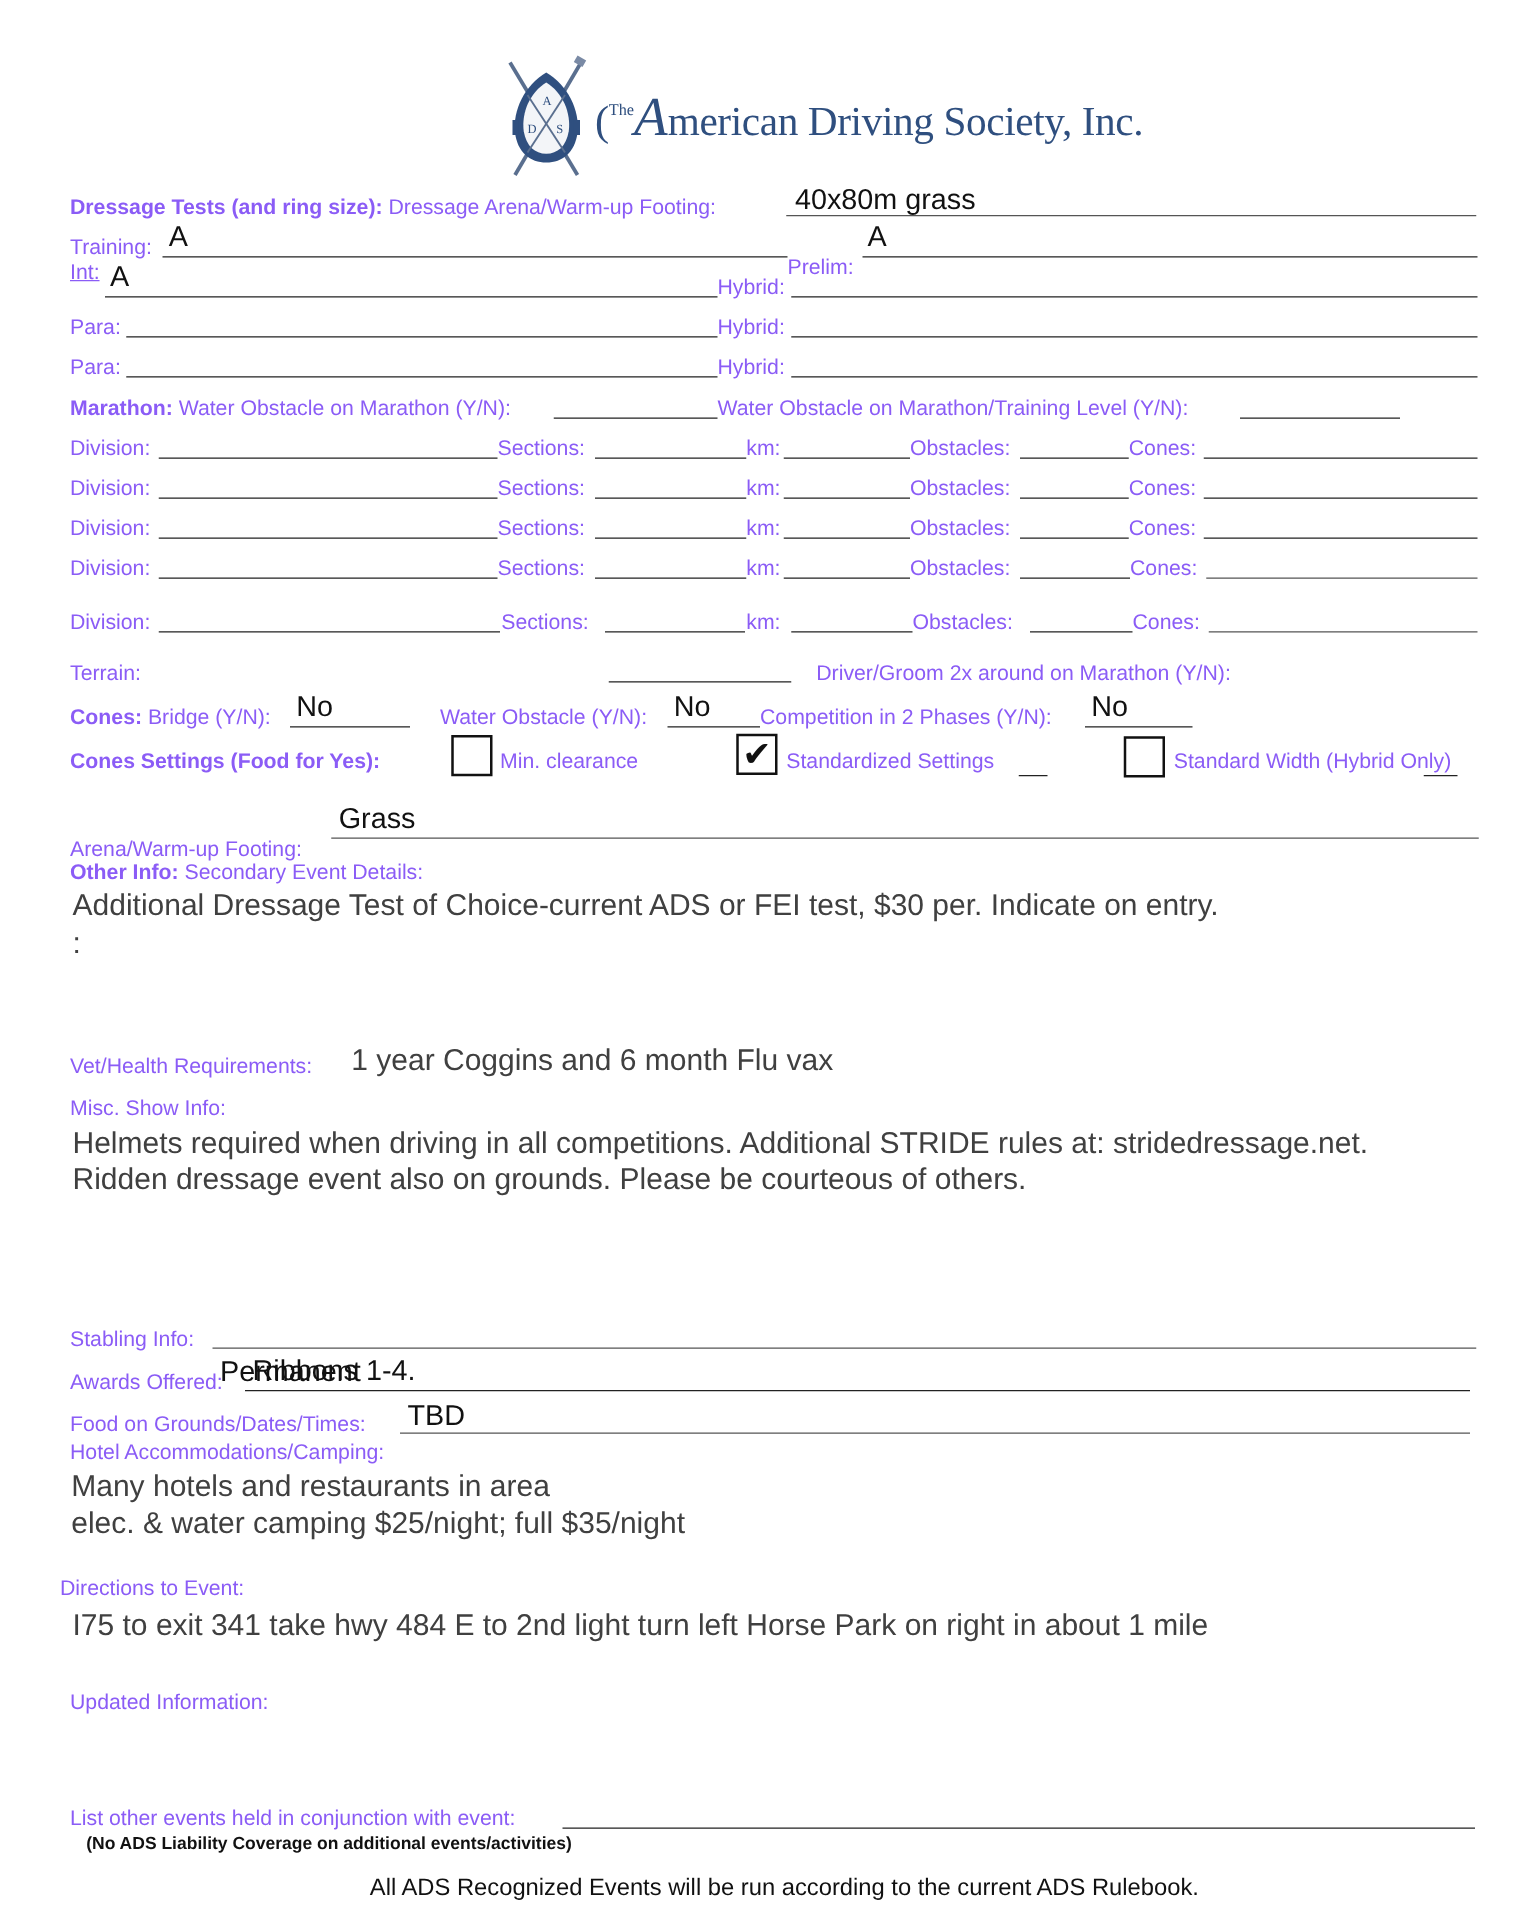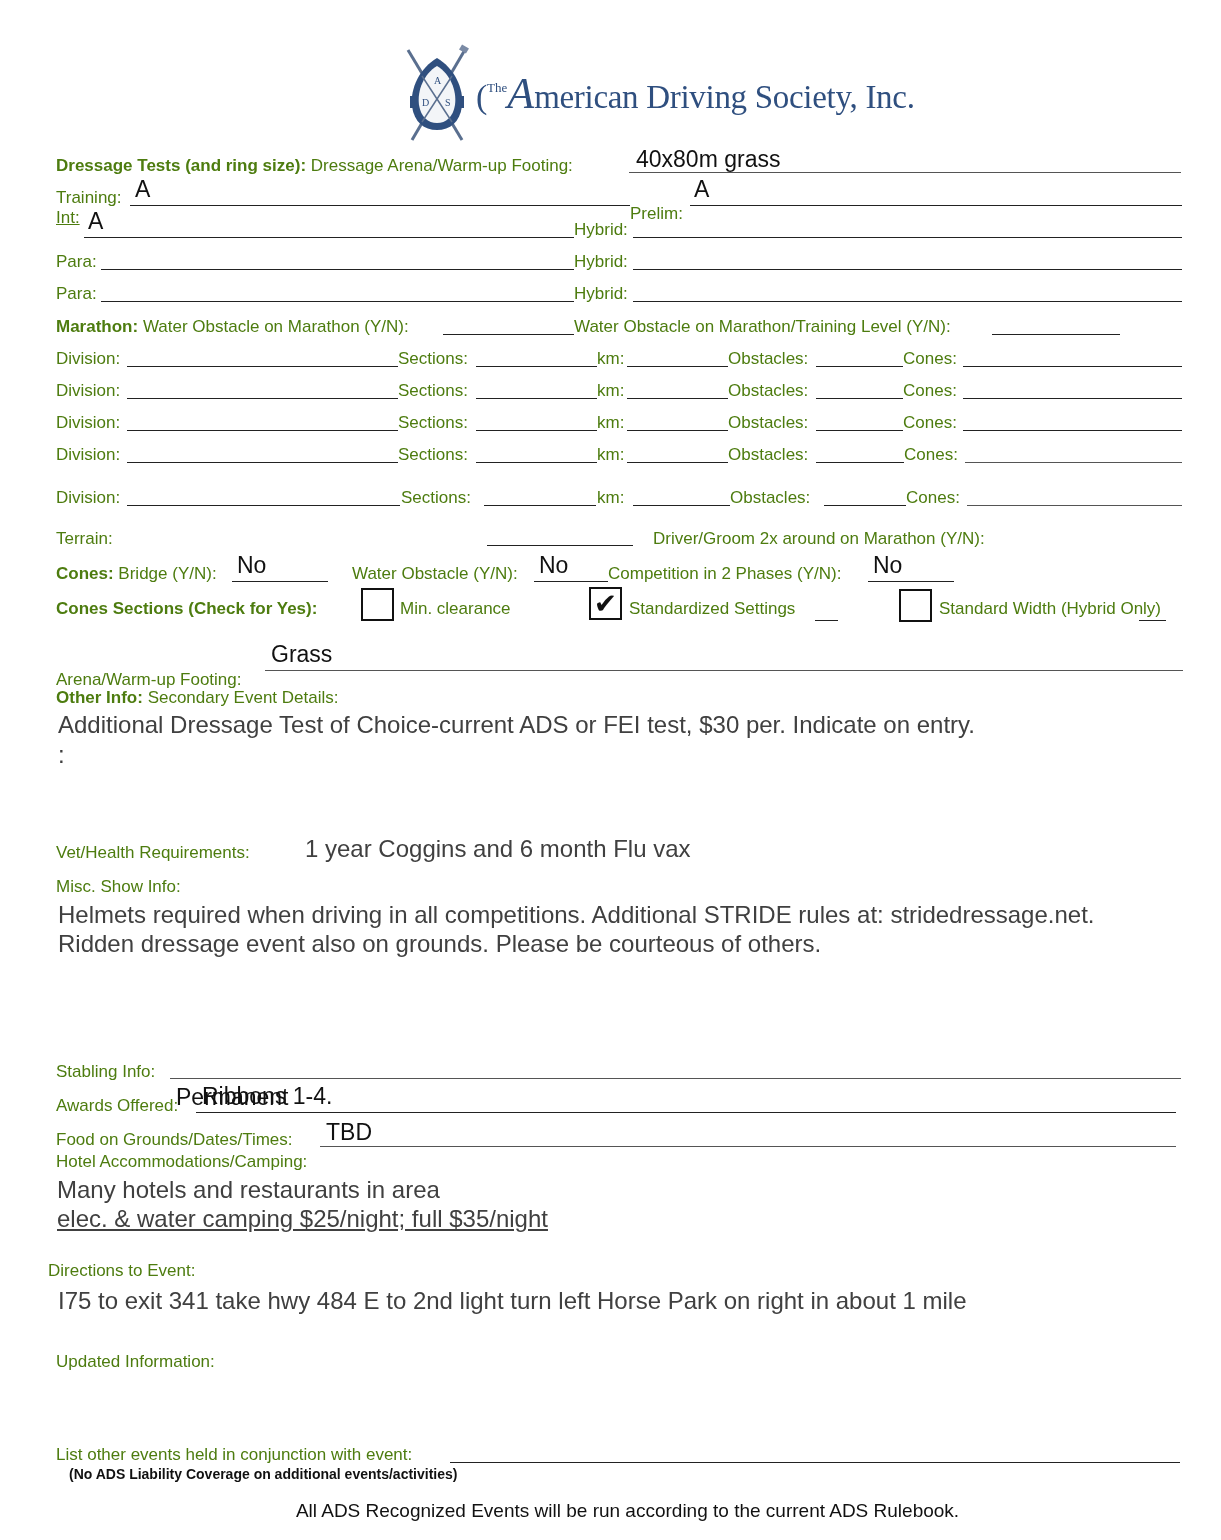--- a/index.html
+++ b/index.html
@@ -1,19 +1,19 @@
 <!DOCTYPE html>
 <html><head>
 <meta charset="utf-8">
 <style>
   html, body { margin: 0; padding: 0; background: #ffffff; }
   body { width: 1221px; height: 1540px; position: relative; overflow: hidden;
          font-family: "Liberation Sans", "DejaVu Sans", sans-serif; color: #111; }
   .abs { position: absolute; white-space: nowrap; }
-  .lbl { font-size: 17px; color: #4d7c0f; }
+  .lbl { font-size: 17px; color: #8b5cf6; }
   .b { font-weight: bold; }
   .val { font-size: 23px; color: #111; }
   .big { font-size: 24px; color: #404040; }
   .line { position: absolute; height: 0; border-bottom: 1.6px solid #222; }
   .line.grey { border-bottom-color: #555; }
   .cb { position: absolute; width: 33px; height: 33px; border: 2px solid #111; box-sizing: border-box;
         background: #fff; display: flex; align-items: center; justify-content: center; font-size: 28px; line-height: 1; }
   .logo-text { font-family: "Liberation Serif", "DejaVu Serif", serif; color: #2f4f7f; font-size: 33px; letter-spacing: -0.3px; }
   .logo-the { font-family: "Liberation Serif", "DejaVu Serif", serif; color: #2f4f7f; font-size: 13px; }
   .logo-A { font-family: "Liberation Serif", "DejaVu Serif", serif; font-style: italic; color: #2f4f7f; font-size: 44px; }
@@ -157,21 +157,21 @@
   <div class="abs val" style="left:237px;top:552px;">No</div>
 
   <div class="abs lbl" style="left:352px;top:564px;">Water Obstacle (Y/N):</div>
   <div class="line" style="left:534px;top:581px;width:74px;"></div>
   <div class="abs val" style="left:539px;top:552px;">No</div>
 
   <div class="abs lbl" style="left:608px;top:564px;">Competition in 2 Phases (Y/N):</div>
   <div class="line" style="left:868px;top:581px;width:86px;"></div>
   <div class="abs val" style="left:873px;top:552px;">No</div>
 
-  <div class="abs lbl b" style="left:56px;top:599px;">Cones Sections (Check for Yes):</div>
+  <div class="abs lbl b" style="left:56px;top:599px;">Cones Settings (Food for Yes):</div>
 
   <div class="cb" style="left:361px;top:588px;">
       <span></span>
     </div>
   <div class="abs lbl" style="left:400px;top:599px;">Min. clearance</div>
 
   <div class="cb" style="left:589px;top:587px;">
       <span>✔</span>
     </div>
   <div class="abs lbl" style="left:629px;top:599px;">Standardized Settings</div>
@@ -190,41 +190,41 @@
 
 <div>
   <div class="abs lbl" style="left:56px;top:688px;">
     <span class="b">Other Info:</span>
     <span>Secondary Event Details:</span>
   </div>
   <div class="abs big" style="left:58px;top:711px;">Additional Dressage Test of Choice-current ADS or FEI test, $30 per.  Indicate on entry.</div>
   <div class="abs big" style="left:58px;top:741px;">:</div>
 
   <div class="abs lbl" style="left:56px;top:843px;">Vet/Health Requirements:</div>
-  <div class="abs big" style="left:281px;top:835px;margin-left:24px;">1 year Coggins and 6 month Flu vax</div>
+  <div class="abs big" style="left:281px;top:835px;">1 year Coggins and 6 month Flu vax</div>
 
   <div class="abs lbl" style="left:56px;top:877px;">Misc. Show Info:</div>
   <div class="abs big" style="left:58px;top:901px;">Helmets required when driving in all competitions. Additional STRIDE rules at: stridedressage.net.</div>
   <div class="abs big" style="left:58px;top:930px;">Ridden dressage event also on grounds.  Please be courteous of others.</div>
 
   <div class="abs lbl" style="left:56px;top:1062px;">Stabling Info:</div>
   <div class="line grey" style="left:170px;top:1078px;width:1011px;"></div>
   <div class="abs val" style="left:176px;top:1049px;margin-top:35px;">Permanent</div>
 
   <div class="abs lbl" style="left:56px;top:1096px;">Awards Offered:</div>
   <div class="line" style="left:196px;top:1112px;width:980px;"></div>
   <div class="abs val" style="left:202px;top:1083px;">Ribbons 1-4.</div>
 
   <div class="abs lbl" style="left:56px;top:1130px;">Food on Grounds/Dates/Times:</div>
   <div class="line grey" style="left:320px;top:1146px;width:856px;"></div>
   <div class="abs val" style="left:326px;top:1119px;">TBD</div>
 
   <div class="abs lbl" style="left:56px;top:1152px;">Hotel Accommodations/Camping:</div>
   <div class="abs big" style="left:57px;top:1176px;">Many hotels and restaurants in area</div>
-  <div class="abs big" style="left:57px;top:1205px;text-decoration:underline;">elec. &amp; water camping $25/night; full $35/night</div>
+  <div class="abs big" style="left:57px;top:1205px;">elec. &amp; water camping $25/night; full $35/night</div>
 
   <div class="abs lbl" style="left:48px;top:1261px;">Directions to Event:</div>
   <div class="abs big" style="left:58px;top:1287px;">I75 to exit 341 take hwy 484 E to 2nd light turn left Horse Park on right in about 1 mile</div>
 
   <div class="abs lbl" style="left:56px;top:1352px;">Updated Information:</div>
   <div class="abs" style="left:56px;top:1376px;width:1126px;height:60px;"></div>
 
   <div class="abs lbl" style="left:56px;top:1445px;">List other events held in conjunction with event:</div>
   <div class="line" style="left:450px;top:1462px;width:730px;"></div>
   <div class="abs b" style="left:69px;top:1466px;font-size:14px;">(No ADS Liability Coverage on additional events/activities)</div>

